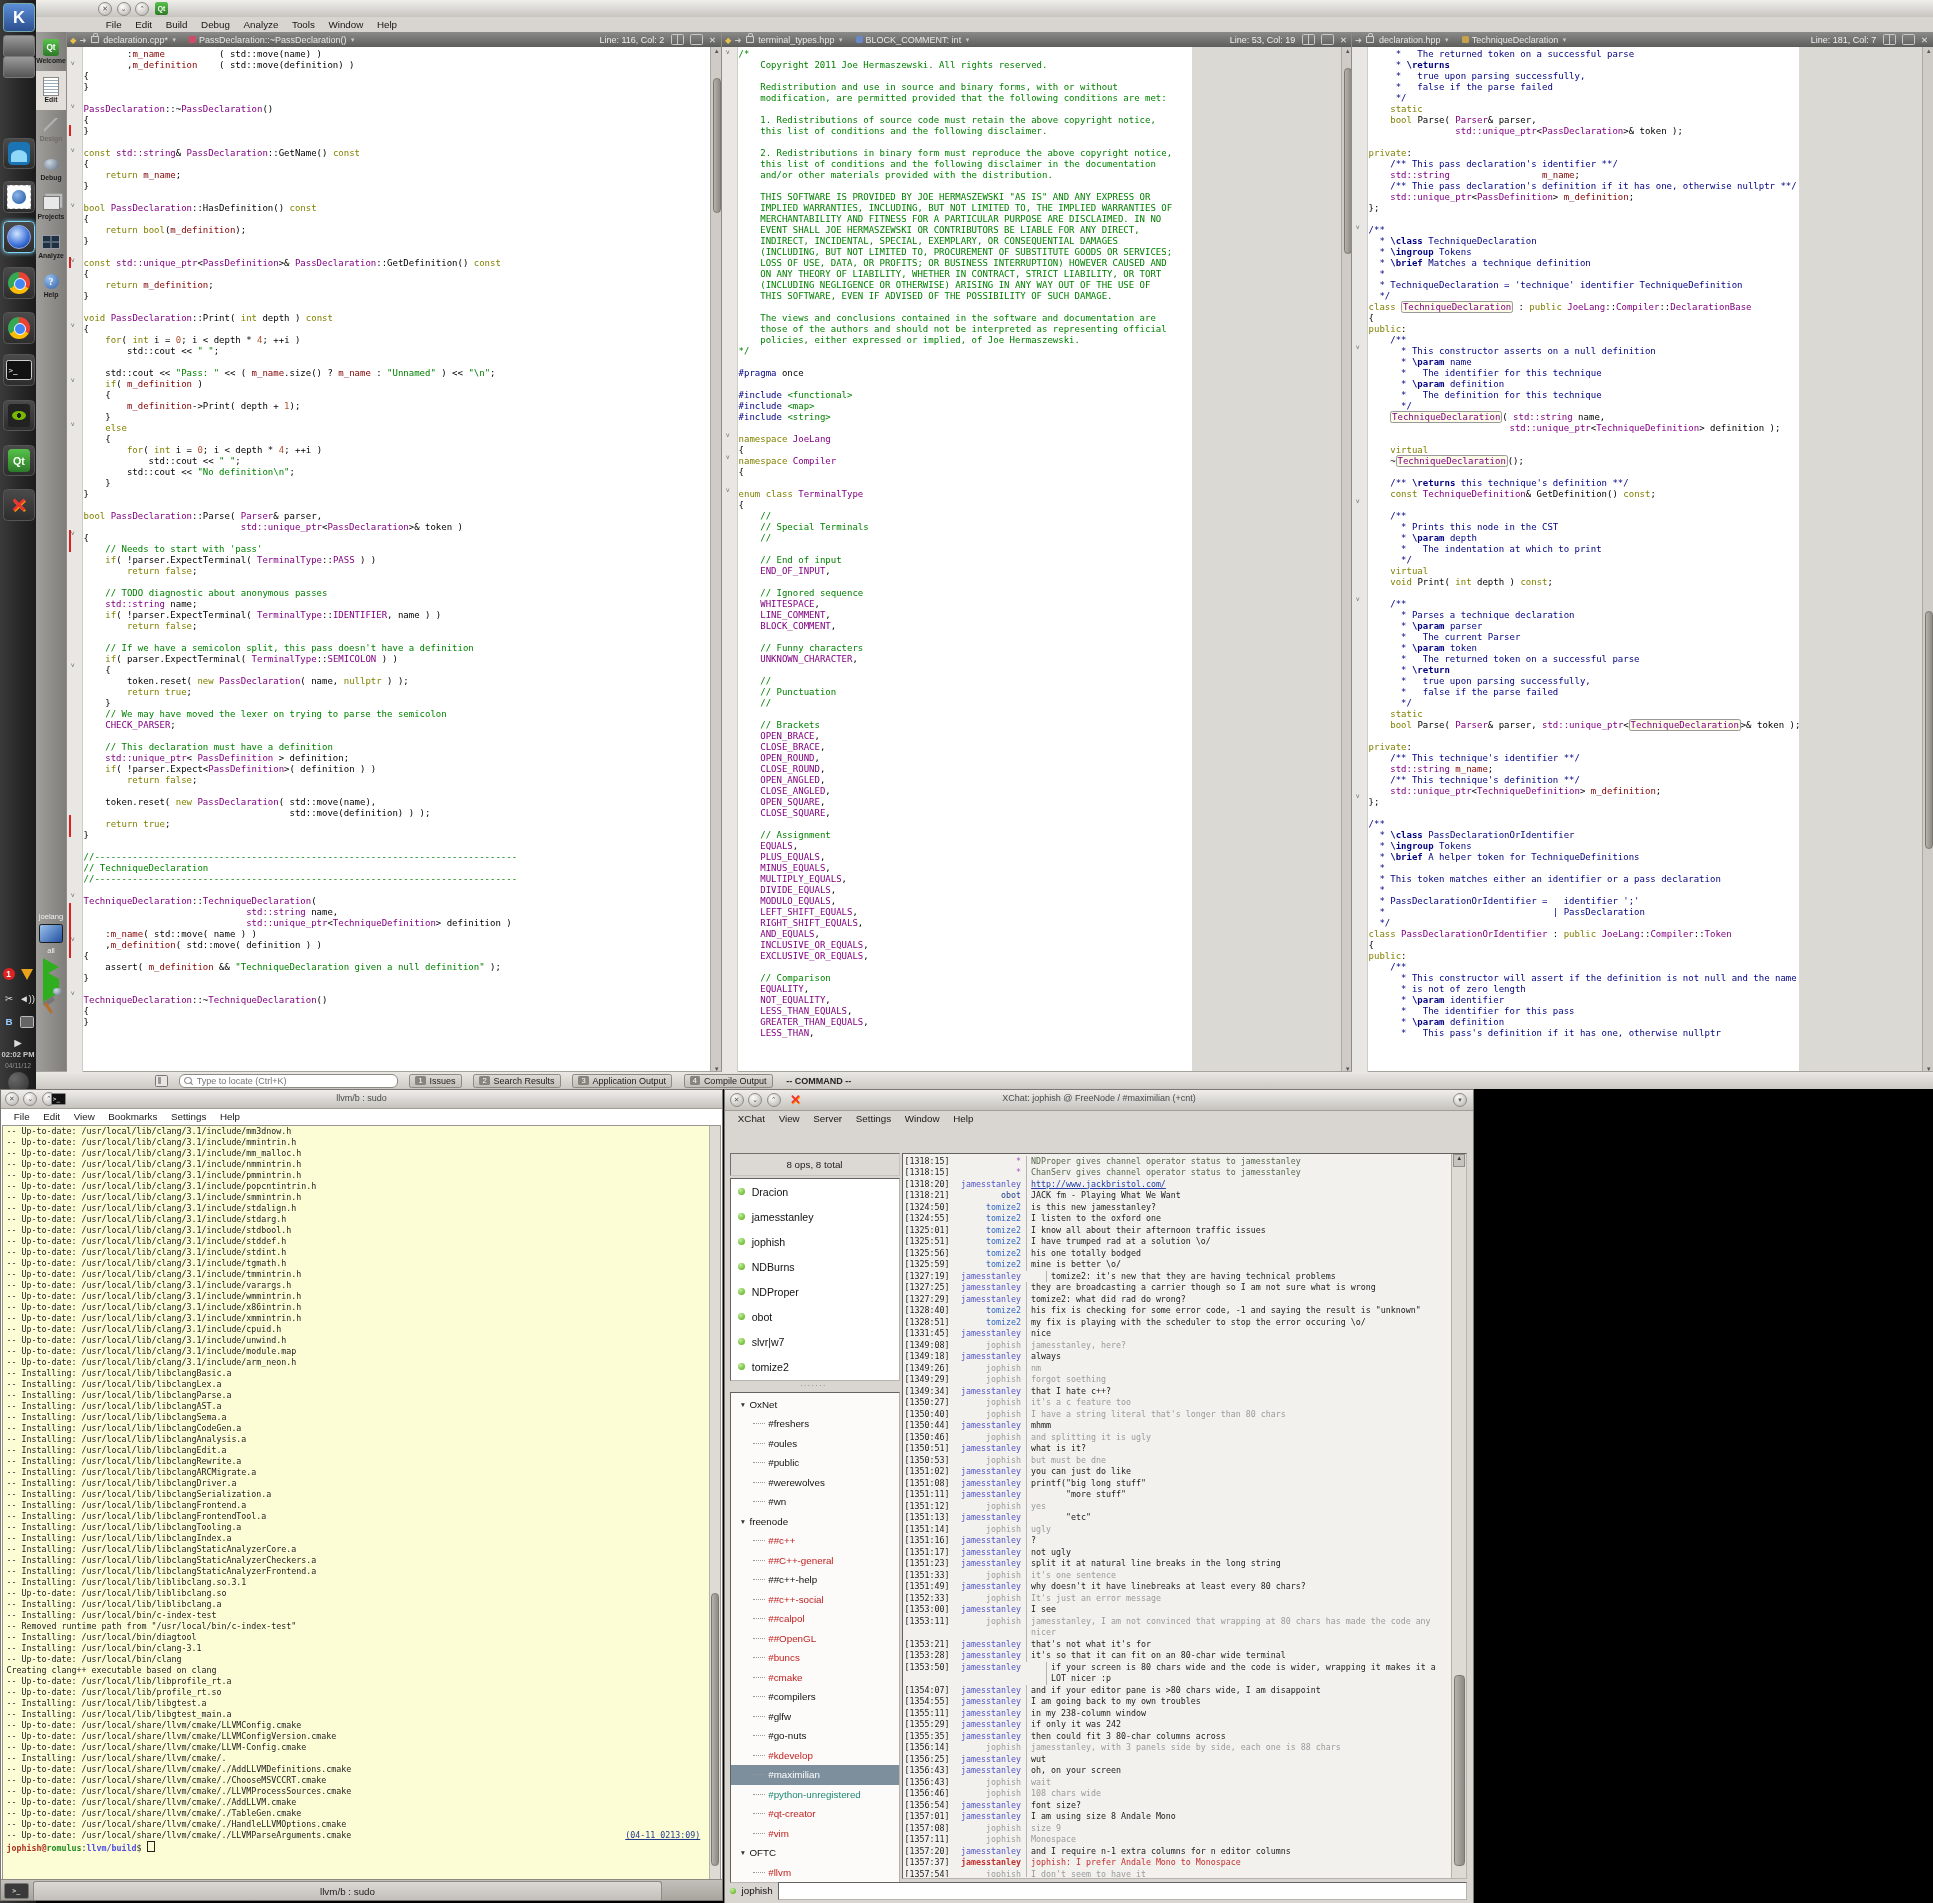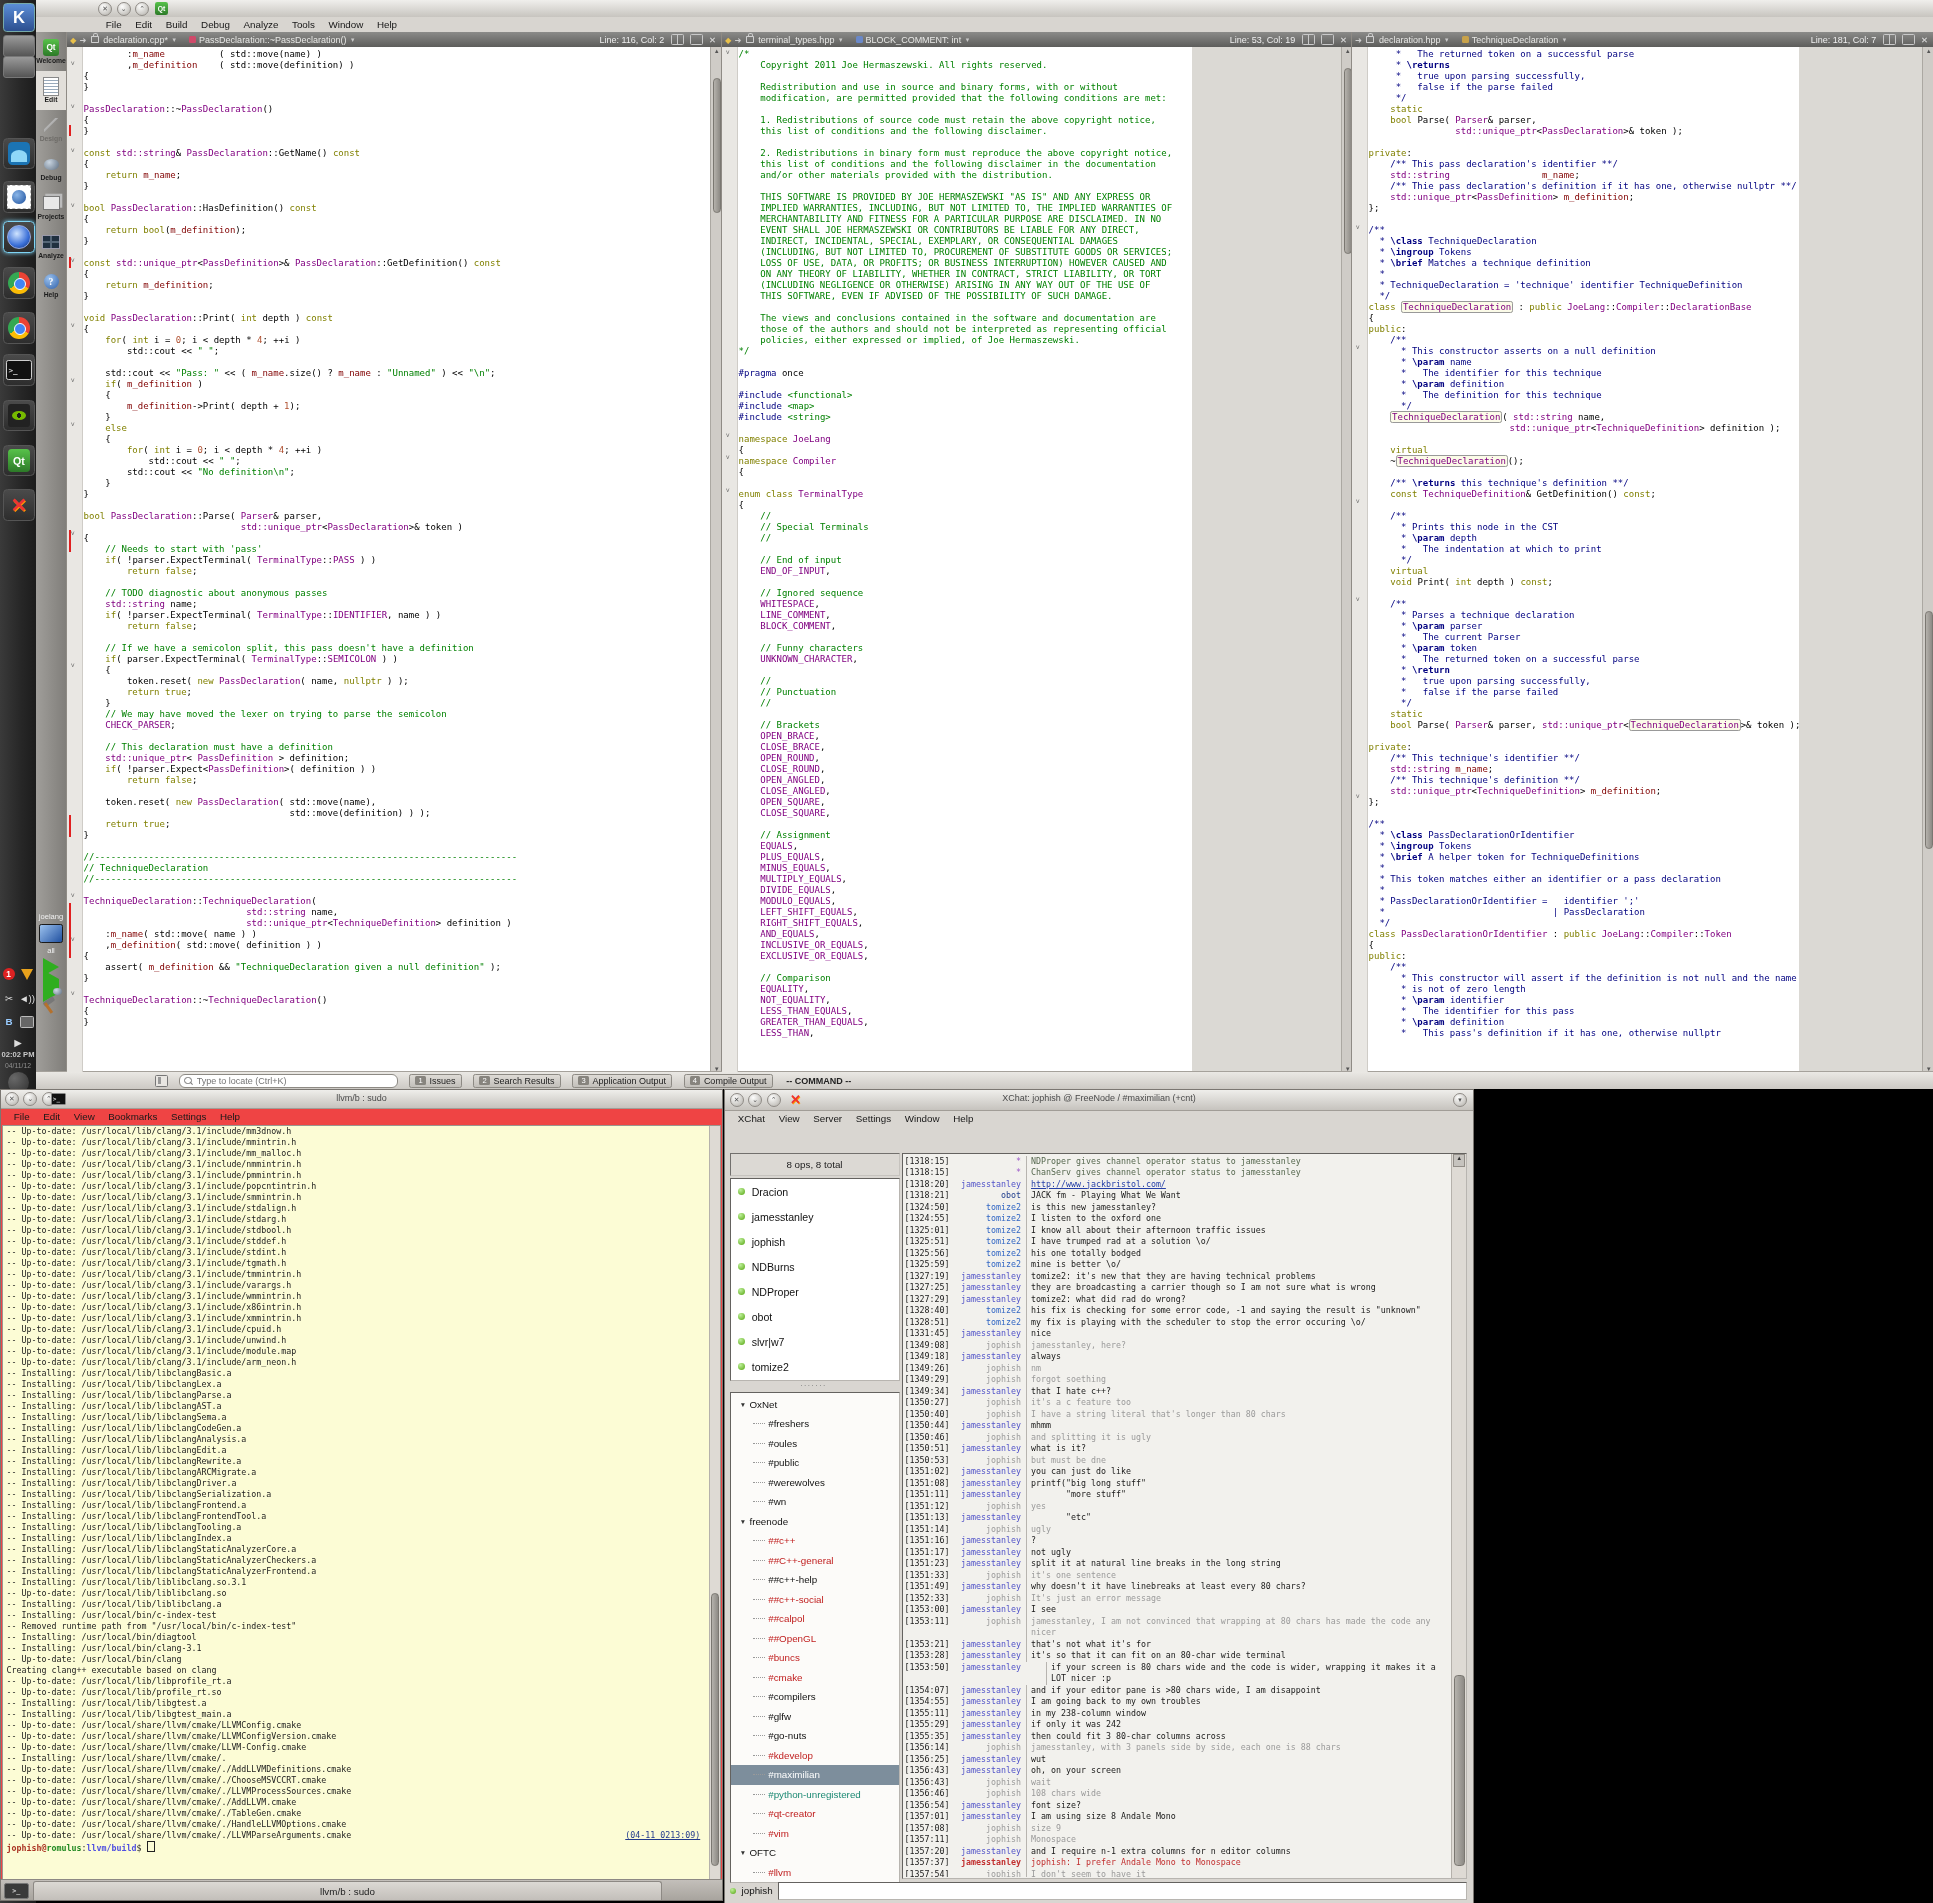--- a/index.html
+++ b/index.html
@@ -122,21 +122,21 @@
     border:0.8px solid #8d8a84;border-radius:6px;padding:0 4.5px;gap:3px;}
   .mag{width:5.3px;height:5.3px;border:1.1px solid #777;border-radius:50%;position:relative;flex:none;}
   .mag:after{content:"";position:absolute;left:4.5px;top:4.5px;width:3px;height:1.1px;background:#777;transform:rotate(45deg);}
   .locator input{border:none;outline:none;width:100%;font:9px "Liberation Sans",sans-serif;color:#8a8a8a;background:transparent;}
   .sb-btn{display:flex;align-items:center;gap:3.8px;padding:0.8px 5.3px;margin-left:11.3px;
     background:linear-gradient(#dedbd6,#c2bfba);border:0.8px solid #8d8a84;border-radius:2.3px;white-space:nowrap;}
   .sb-num{background:#87847e;color:#fff;font-size:7.6px;padding:0 3px;border-radius:1.5px;}
   .sb-mode{margin-left:13.6px;font-weight:bold;white-space:nowrap;}
 
   
-  .term{position:absolute;left:0;top:1089px;width:721px;height:810px;background:#ef4444;
+  .term{position:absolute;left:0;top:1089px;width:721px;height:810px;background:#ffffff;
     border:0.8px solid #7b7772;z-index:3;}
   .tbar{position:absolute;left:0;right:0;top:0;height:18px;background:linear-gradient(#efeeeb,#c6c3be);
     border-bottom:0.8px solid #a19d97;}
   .tbar .tbtns{left:3.8px;top:2.3px;}
   .t-ico{position:absolute;left:50px;top:3px;width:12px;height:9.8px;background:#111;border:0.8px solid #888;border-radius:1.5px;
     color:#ccc;font:bold 6px "DejaVu Sans Mono",monospace;display:flex;align-items:center;padding-left:0.8px;}
   .mbar{position:absolute;left:0;right:0;display:flex;align-items:center;
     font:9.8px "Liberation Sans",sans-serif;color:#181818;padding-left:6px;}
   .t-menu{top:18px;height:16.6px;}
   .mbar span{padding:1.5px 6.8px;}
@@ -1037,21 +1037,21 @@
             <span class="mx" style="color:#191919;">his one totally bodged</span>
           </div>
           <div class="msg">
             <span class="mt">[1325:59]</span>
             <span class="mn" style="color:#3166c4;">tomize2</span>
             <span class="mx" style="color:#191919;">mine is better \o/</span>
           </div>
           <div class="msg">
             <span class="mt">[1327:19]</span>
             <span class="mn" style="color:#5052c8;">jamesstanley</span>
-            <span class="mx" style="color:#191919;">tomize2: it's new that they are having technical problems</span>
+            <span class="mx" style="color:#191919;margin-left:20px;">tomize2: it's new that they are having technical problems</span>
           </div>
           <div class="msg">
             <span class="mt">[1327:25]</span>
             <span class="mn" style="color:#5052c8;">jamesstanley</span>
             <span class="mx" style="color:#191919;">they are broadcasting a carrier though so I am not sure what is wrong</span>
           </div>
           <div class="msg">
             <span class="mt">[1327:29]</span>
             <span class="mn" style="color:#5052c8;">jamesstanley</span>
             <span class="mx" style="color:#191919;">tomize2: what did rad do wrong?</span>

